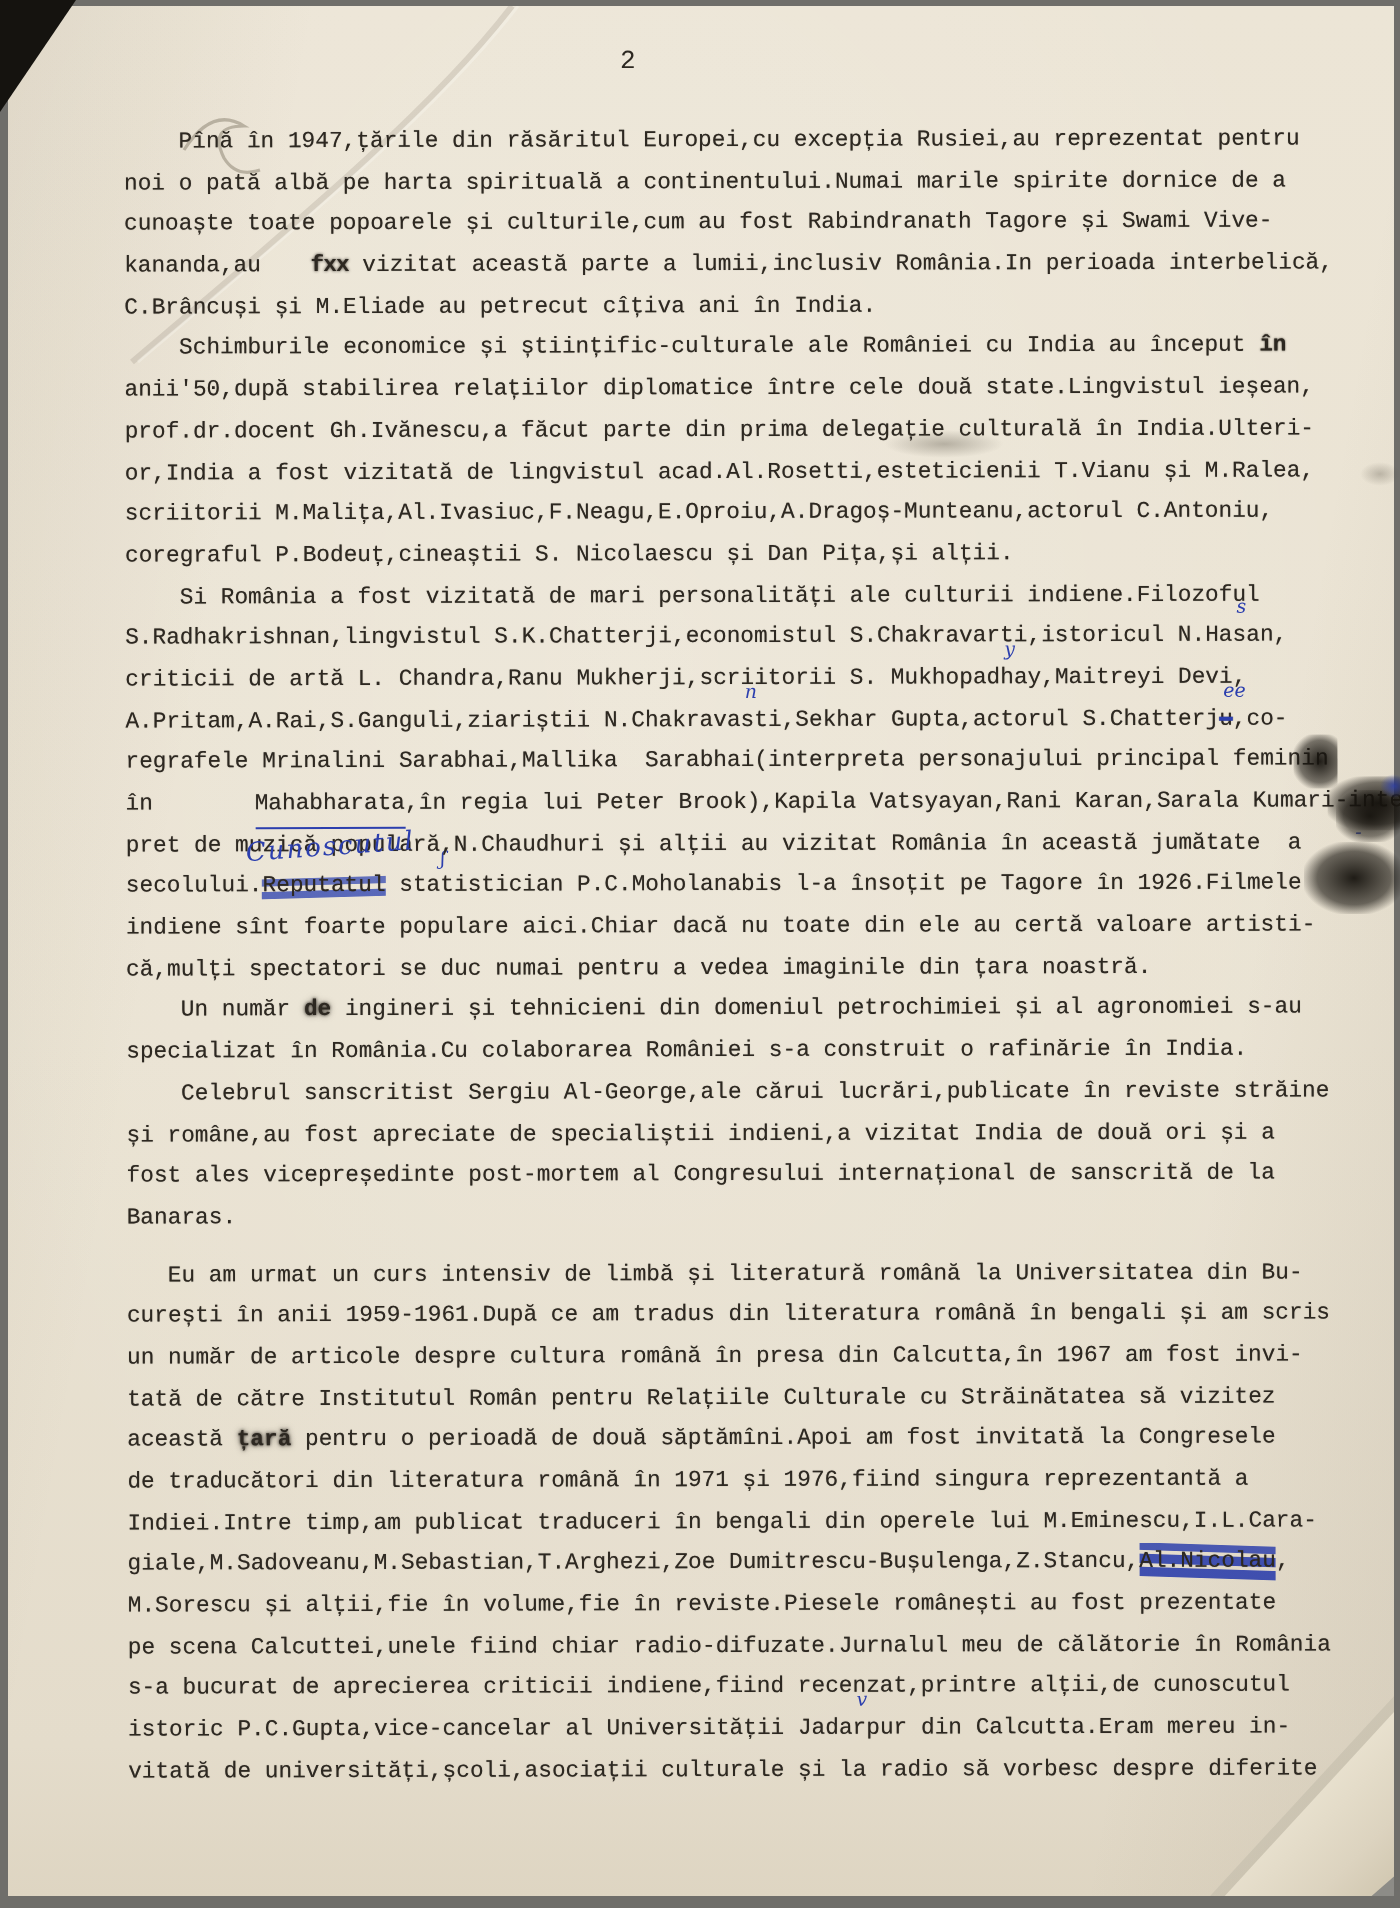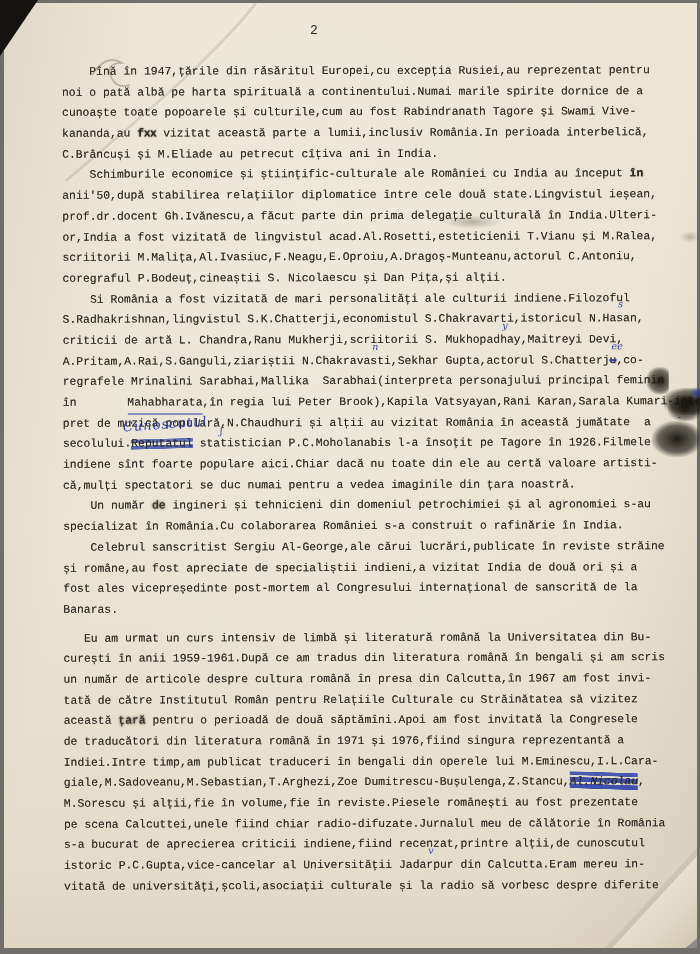--- a/index.html
+++ b/index.html
@@ -29,29 +29,28 @@
   .typed{
     position:absolute;left:59px;top:58px;width:596px;
     font-size:11.4px;line-height:20.7px;color:#2d2821;
     white-space:pre;transform:rotate(-0.15deg);
     text-shadow:0 0 .4px rgba(45,40,33,.55);
   }
   .line{height:20.7px;}
   .line.gap{margin-top:8px;}
   .seg{position:relative;display:inline-block;}
   .b{font-weight:bold;text-shadow:0 0 1px rgba(40,35,28,.9);}
-  .sm{font-weight:normal;text-shadow:0 0 1.5px rgba(40,35,28,.95),0 0 3px rgba(40,35,28,.6);}
-  .x{font-weight:bold;text-shadow:0 0 1.5px rgba(40,35,28,.95);letter-spacing:-.5px;}
+  .sm{font-weight:bold;text-shadow:0 0 1.5px rgba(40,35,28,.95),0 0 3px rgba(40,35,28,.6);}
+  .x{font-weight:bold;text-shadow:0 0 1.5px rgba(40,35,28,.95);letter-spacing:-.5px;margin-left:18px;}
   .bs{text-decoration:line-through;text-decoration-color:#2c3fae;text-decoration-thickness:2px;}
   .bsh{
     background-image:linear-gradient(-1.5deg,transparent 28%,rgba(40,62,175,.75) 30%,rgba(40,62,175,.75) 44%,transparent 46%,transparent 56%,rgba(40,62,175,.7) 58%,rgba(40,62,175,.7) 72%,transparent 74%);
   }
   .bsh2{
     background-image:linear-gradient(2deg,transparent 18%,rgba(35,55,170,.85) 20%,rgba(35,55,170,.85) 38%,transparent 40%,transparent 46%,rgba(35,55,170,.85) 48%,rgba(35,55,170,.85) 66%,transparent 68%,transparent 74%,rgba(35,55,170,.8) 76%,rgba(35,55,170,.8) 90%,transparent 92%);
-    font-style:italic;
   }
   .u{border-bottom:1.6px solid #2c3fae;margin-left:44px;}
   .blot{ }
   .blot::after{
     content:"";position:absolute;inset:-3px -4px;
     background:radial-gradient(ellipse at 60% 50%, rgba(22,19,14,.95), rgba(22,19,14,.55) 55%, transparent 78%);
   }
   .ann{
     position:absolute;top:-9px;left:30%;
     font-family:"DejaVu Serif",serif;font-style:italic;

